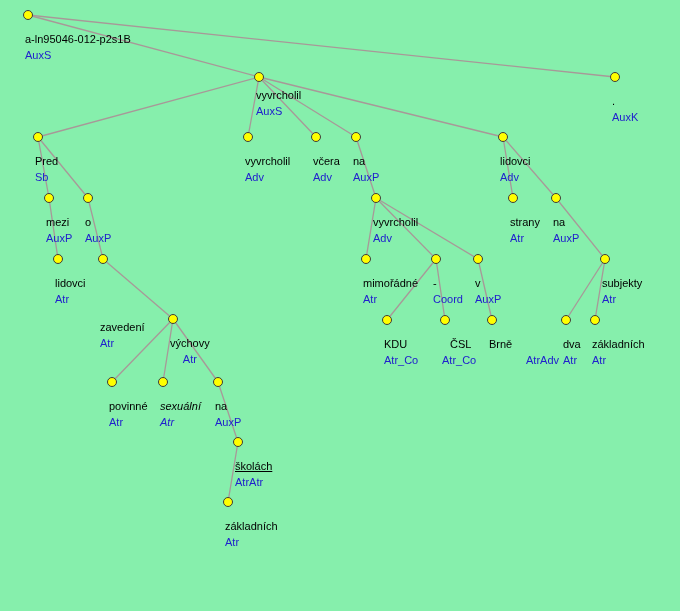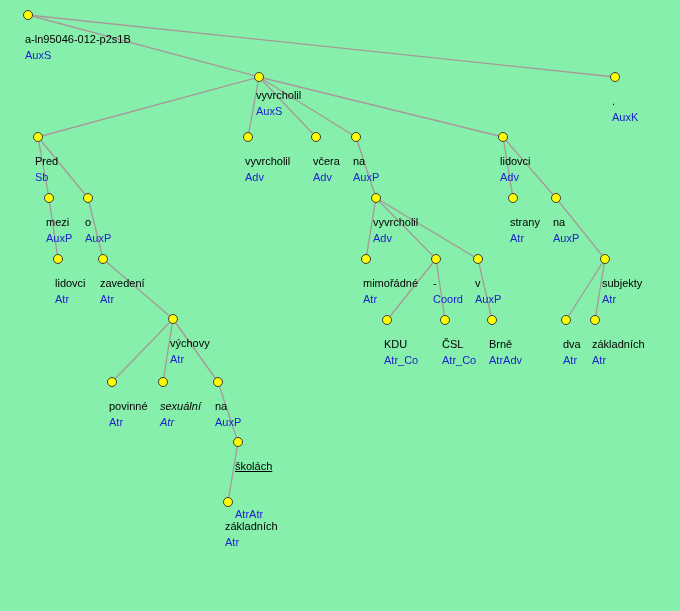--- a/index.html
+++ b/index.html
@@ -133,21 +133,21 @@
         <div class="word" style="color: rgb(0, 0, 0);">na</div>
         <div class="tag" style="color: rgb(32, 32, 205);">AuxP</div>
       </div>
       <div class="node-dot" style="left: 53px; top: 254px; background: rgb(255, 255, 0); border: 1px solid rgb(60, 60, 60);"></div>
       <div class="node-label" style="left: 55px; top: 275px;">
         <div class="word" style="color: rgb(0, 0, 0);">lidovci</div>
         <div class="tag" style="color: rgb(32, 32, 205);">Atr</div>
       </div>
       <div class="node-dot" style="left: 98px; top: 254px; background: rgb(255, 255, 0); border: 1px solid rgb(60, 60, 60);"></div>
       <div class="node-label" style="left: 100px; top: 275px;">
-        <div class="word" style="color: rgb(0, 0, 0);">zavedení</div>
+        <div class="word" style="color: rgb(0, 0, 0); margin-top: 44px;">zavedení</div>
         <div class="tag" style="color: rgb(32, 32, 205);">Atr</div>
       </div>
       <div class="node-dot" style="left: 361px; top: 254px; background: rgb(255, 255, 0); border: 1px solid rgb(60, 60, 60);"></div>
       <div class="node-label" style="left: 363px; top: 275px;">
         <div class="word" style="color: rgb(0, 0, 0);">mimořádné</div>
         <div class="tag" style="color: rgb(32, 32, 205);">Atr</div>
       </div>
       <div class="node-dot" style="left: 431px; top: 254px; background: rgb(255, 255, 0); border: 1px solid rgb(60, 60, 60);"></div>
       <div class="node-label" style="left: 433px; top: 275px;">
         <div class="word" style="color: rgb(0, 0, 0);">-</div>
@@ -157,38 +157,38 @@
       <div class="node-label" style="left: 475px; top: 275px;">
         <div class="word" style="color: rgb(0, 0, 0);">v</div>
         <div class="tag" style="color: rgb(32, 32, 205);">AuxP</div>
       </div>
       <div class="node-dot" style="left: 600px; top: 254px; background: rgb(255, 255, 0); border: 1px solid rgb(60, 60, 60);"></div>
       <div class="node-label" style="left: 602px; top: 275px;">
         <div class="word" style="color: rgb(0, 0, 0);">subjekty</div>
         <div class="tag" style="color: rgb(32, 32, 205);">Atr</div>
       </div>
       <div class="node-dot" style="left: 168px; top: 314px; background: rgb(255, 255, 0); border: 1px solid rgb(60, 60, 60);"></div>
-      <div class="node-label" style="left: 170px; top: 335px;">
+      <div class="node-label" style="left: 170px; top: 335px; text-align: center;">
         <div class="word" style="color: rgb(0, 0, 0);">výchovy</div>
         <div class="tag" style="color: rgb(32, 32, 205);">Atr</div>
       </div>
       <div class="node-dot" style="left: 382px; top: 315px; background: rgb(255, 255, 0); border: 1px solid rgb(60, 60, 60);"></div>
       <div class="node-label" style="left: 384px; top: 336px;">
         <div class="word" style="color: rgb(0, 0, 0);">KDU</div>
         <div class="tag" style="color: rgb(32, 32, 205);">Atr_Co</div>
       </div>
       <div class="node-dot" style="left: 440px; top: 315px; background: rgb(255, 255, 0); border: 1px solid rgb(60, 60, 60);"></div>
       <div class="node-label" style="left: 442px; top: 336px;">
-        <div class="word" style="color: rgb(0, 0, 0);">ČSL</div>
+        <div class="word" style="color: rgb(0, 0, 0); margin-left: 8px;">ČSL</div>
         <div class="tag" style="color: rgb(32, 32, 205);">Atr_Co</div>
       </div>
       <div class="node-dot" style="left: 487px; top: 315px; background: rgb(255, 255, 0); border: 1px solid rgb(60, 60, 60);"></div>
       <div class="node-label" style="left: 489px; top: 336px;">
         <div class="word" style="color: rgb(0, 0, 0);">Brně</div>
-        <div class="tag" style="color: rgb(32, 32, 205);">AtrAdv</div>
+        <div class="tag" style="color: rgb(32, 32, 205); margin-left: 37px;">AtrAdv</div>
       </div>
       <div class="node-dot" style="left: 561px; top: 315px; background: rgb(255, 255, 0); border: 1px solid rgb(60, 60, 60);"></div>
       <div class="node-label" style="left: 563px; top: 336px;">
         <div class="word" style="color: rgb(0, 0, 0);">dva</div>
         <div class="tag" style="color: rgb(32, 32, 205);">Atr</div>
       </div>
       <div class="node-dot" style="left: 590px; top: 315px; background: rgb(255, 255, 0); border: 1px solid rgb(60, 60, 60);"></div>
       <div class="node-label" style="left: 592px; top: 336px;">
         <div class="word" style="color: rgb(0, 0, 0);">základních</div>
         <div class="tag" style="color: rgb(32, 32, 205);">Atr</div>
@@ -204,21 +204,21 @@
         <div class="tag" style="color: rgb(32, 32, 205);">Atr</div>
       </div>
       <div class="node-dot" style="left: 213px; top: 377px; background: rgb(255, 255, 0); border: 1px solid rgb(60, 60, 60);"></div>
       <div class="node-label" style="left: 215px; top: 398px;">
         <div class="word" style="color: rgb(0, 0, 0);">na</div>
         <div class="tag" style="color: rgb(32, 32, 205);">AuxP</div>
       </div>
       <div class="node-dot" style="left: 233px; top: 437px; background: rgb(255, 255, 0); border: 1px solid rgb(60, 60, 60);"></div>
       <div class="node-label" style="left: 235px; top: 458px;">
         <div class="word" style="color: rgb(0, 0, 0); text-decoration: underline;">školách</div>
-        <div class="tag" style="color: rgb(32, 32, 205); margin-top: 32px;">AtrAtr</div>
+        <div class="tag" style="color: rgb(32, 32, 205);">AtrAtr</div>
       </div>
       <div class="node-dot" style="left: 223px; top: 497px; background: rgb(255, 255, 0); border: 1px solid rgb(60, 60, 60);"></div>
       <div class="node-label" style="left: 225px; top: 518px;">
         <div class="word" style="color: rgb(0, 0, 0);">základních</div>
         <div class="tag" style="color: rgb(32, 32, 205);">Atr</div>
       </div>
     </div>
 </div>
 
 </body></html>

